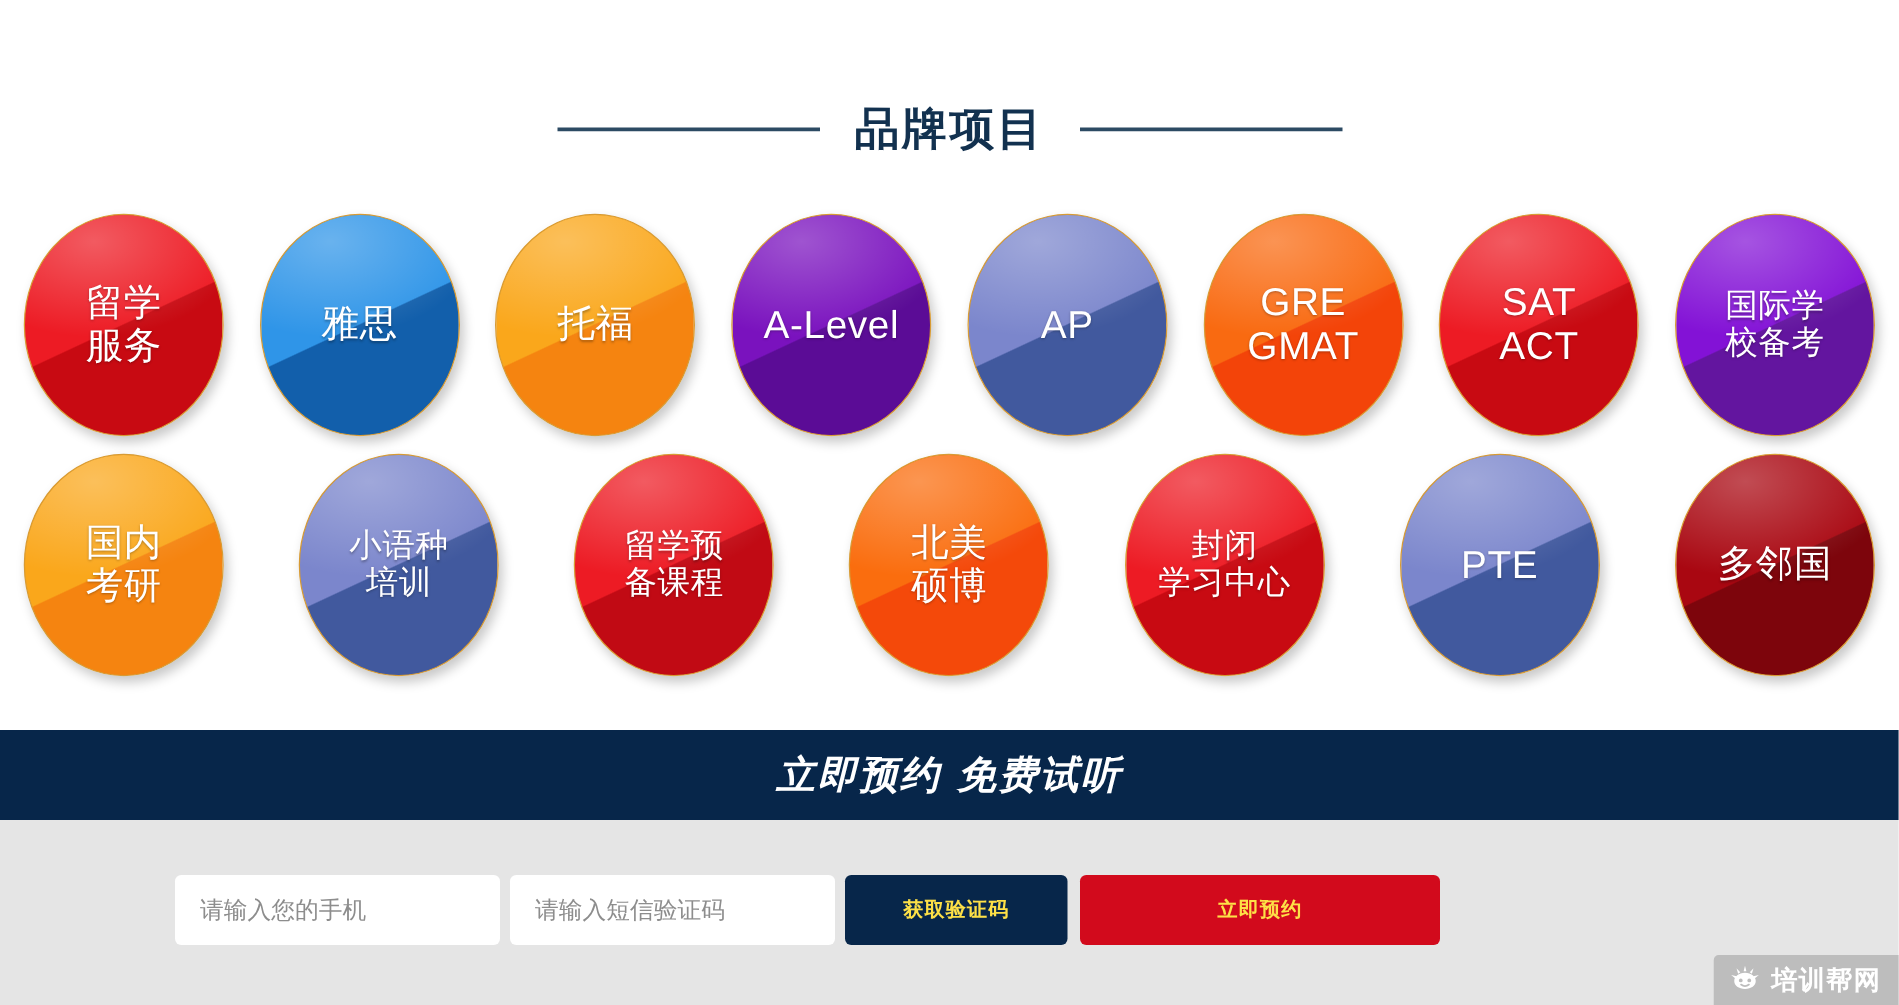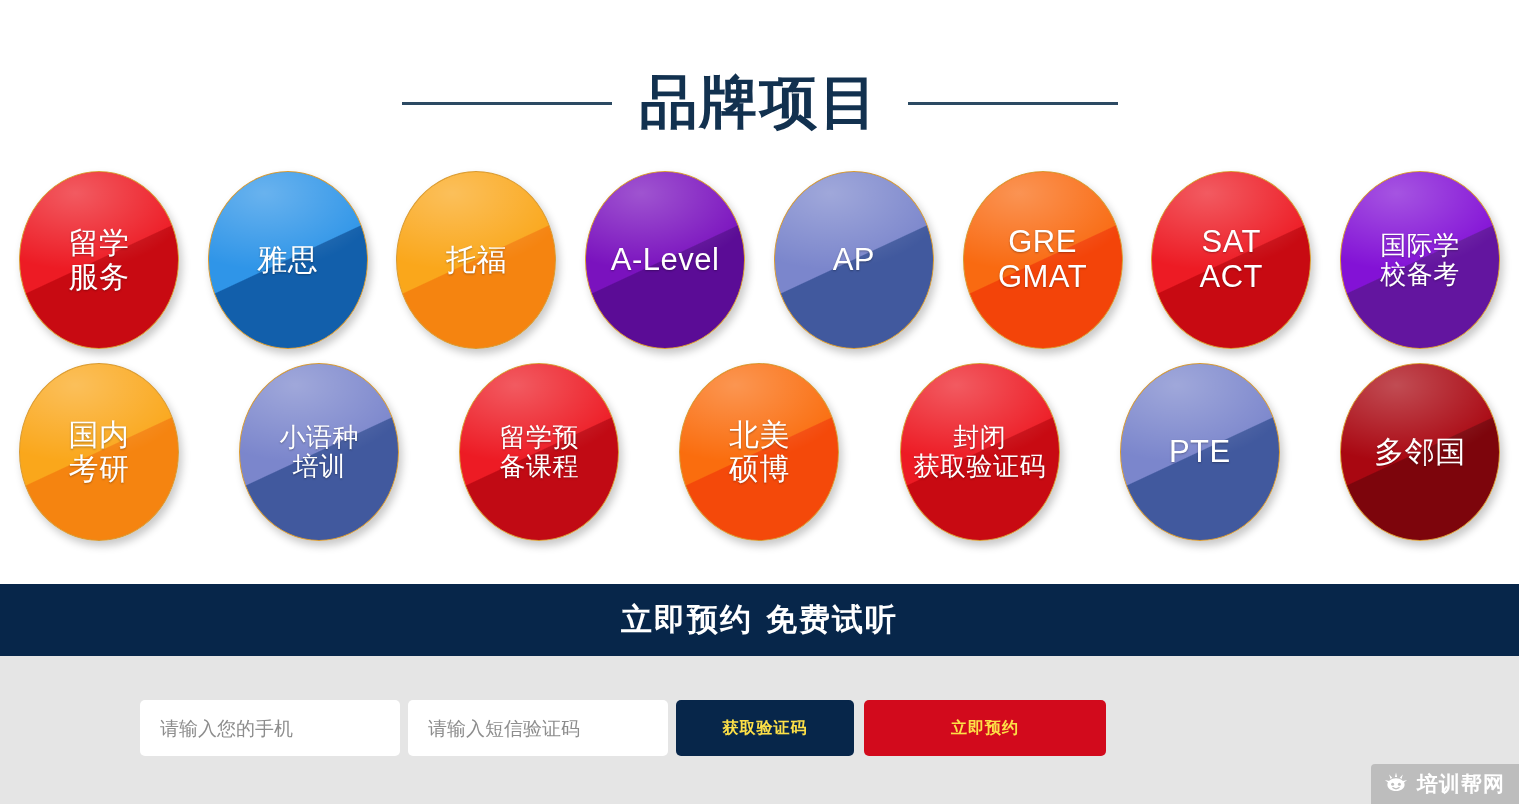--- a/index.html
+++ b/index.html
@@ -31,21 +31,21 @@
     justify-content: center;
     gap: 28px;
   }
   .title-rule {
     width: 210px;
     height: 3px;
     background: #2c4a63;
     flex: none;
   }
   .title-text {
-    font-size: 58px;
+    font-size: 36px;
     font-weight: bold;
     color: #12314f;
     letter-spacing: 2px;
     line-height: 1;
     white-space: nowrap;
     font-family: Liberation Serif, serif;
   }
 
   
   .circle-grid {
@@ -120,20 +120,21 @@
     display: flex;
     align-items: center;
     justify-content: center;
   }
   .cta-banner-text {
     color: #ffffff;
     font-size: 31px;
     font-weight: bold;
     letter-spacing: 2px;
     font-family: "DejaVu Sans", "Liberation Sans", sans-serif;
+    font-style: italic;
   }
 
   
   .form-strip {
     position: absolute;
     top: 656px;
     left: 0;
     width: 1519px;
     height: 148px;
     background: #e5e5e5;
@@ -171,21 +172,21 @@
     font-family: "DejaVu Sans", "Liberation Sans", sans-serif;
     letter-spacing: 1px;
     text-align: center;
   }
   .btn-code {
     width: 178px;
     background: #07264a;
     margin-right: 10px;
   }
   .btn-submit {
-    width: 242px;
+    width: 288px;
     background: #d20a1c;
   }
 
   
   .watermark {
     position: absolute;
     right: 0;
     bottom: 0;
     height: 40px;
     background: #bdbdbd;
@@ -296,21 +297,21 @@
           <div class="circle" style="background: linear-gradient(155deg, rgb(250, 109, 14) 0%, rgb(250, 109, 14) 49.5%, rgb(244, 73, 10) 50%, rgb(244, 73, 10) 100%);">
             <div class="glossy"></div>
             <div class="circle-label">北美
 硕博</div>
           </div>
         </div>
         <div class="circle-cell">
           <div class="circle" style="background: linear-gradient(155deg, rgb(237, 27, 36) 0%, rgb(237, 27, 36) 49.5%, rgb(200, 10, 18) 50%, rgb(200, 10, 18) 100%);">
             <div class="glossy"></div>
             <div class="circle-label small">封闭
-获取验证码</div>
+学习中心</div>
           </div>
         </div>
         <div class="circle-cell">
           <div class="circle" style="background: linear-gradient(155deg, rgb(123, 134, 204) 0%, rgb(123, 134, 204) 49.5%, rgb(65, 89, 158) 50%, rgb(65, 89, 158) 100%);">
             <div class="glossy"></div>
             <div class="circle-label latin">PTE</div>
           </div>
         </div>
         <div class="circle-cell">
           <div class="circle" style="background: linear-gradient(155deg, rgb(169, 7, 17) 0%, rgb(169, 7, 17) 49.5%, rgb(125, 5, 12) 50%, rgb(125, 5, 12) 100%);">

